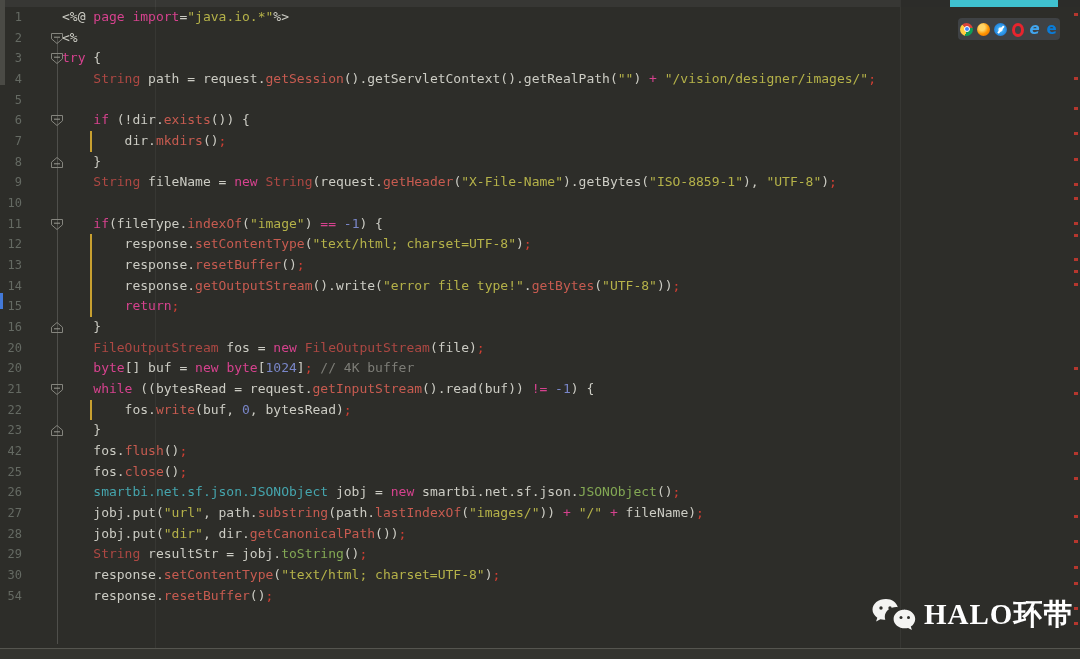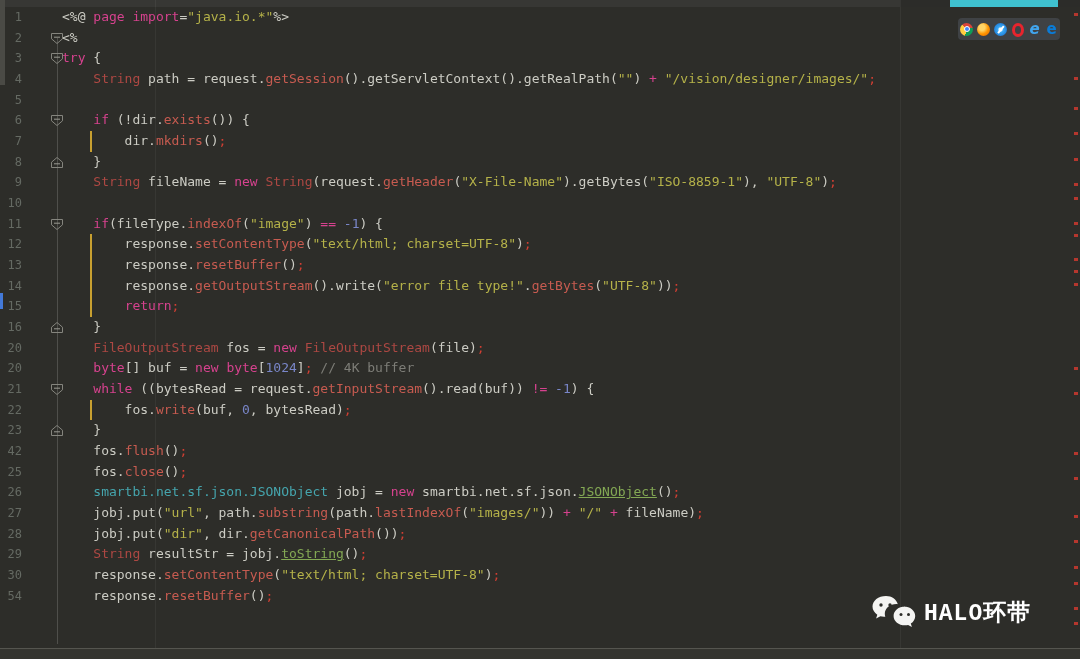--- a/index.html
+++ b/index.html
@@ -25,21 +25,21 @@
   .code{margin:0;font-family:"DejaVu Sans Mono",monospace;font-size:13px;white-space:pre;color:var(--plain-text,#ccccc4);}
   .guide{position:absolute;left:90px;top:0;bottom:0;width:2px;background:var(--guide-yellow,#c8a030);}
   .tk-kw{color:var(--keyword-pink,#d6428e);}
   .tk-cls{color:var(--class-red,#ad4843);}
   .tk-mth{color:var(--method-red,#c75b50);}
   .tk-str{color:var(--string-olive,#b5b249);}
   .tk-num{color:var(--number-blue,#7986c8);}
   .tk-cmt{color:var(--comment-gray,#7d7d77);}
   .tk-sem{color:var(--error-red,#d23f33);}
   .tk-teal{color:var(--teal-class,#45a5ad);text-align:right;}
-  .tk-grn{color:var(--green-method,#83a854);text-decoration:underline;}
+  .tk-grn{color:var(--green-method,#83a854);}
   .tk-pl{color:var(--plain-text,#ccccc4);}
 
   
   .left-thumb{position:absolute;left:0;top:0;width:5px;height:85px;background:#4a4a45;z-index:5;}
   .blue-marker{position:absolute;left:0;top:293px;width:3px;height:16px;background:var(--blue-marker,#4379d8);z-index:5;}
 
   
   .browser-bar{position:absolute;left:958px;top:18px;width:102px;height:22px;background:#3f4245;border-radius:4px;
     display:flex;align-items:center;justify-content:center;gap:3px;z-index:6;}
   .bicon{width:14px;height:14px;display:flex;align-items:center;justify-content:center;cursor:pointer;}
@@ -59,21 +59,21 @@
   
   .error-stripe{position:absolute;right:0;top:0;width:10px;height:659px;z-index:6;}
   .emark{position:absolute;left:4px;width:4px;height:3px;background:var(--stripe-red,#b5372e);}
 
   
   .bottom-divider{position:absolute;left:0;top:648px;width:1080px;height:1px;background:#55554f;}
   .bottom-strip{position:absolute;left:0;top:649px;width:1080px;height:10px;background:#34342f;}
 
   
   .watermark{position:absolute;left:872px;top:595px;display:flex;align-items:center;gap:8px;z-index:7;}
-  .wm-text{color:#ffffff;font-family:Liberation Mono, monospace;font-weight:bold;font-size:23px;letter-spacing:1px;}
+  .wm-text{color:#ffffff;font-family:Liberation Serif, serif;font-weight:bold;font-size:29px;letter-spacing:1px;}
 </style>
 </head>
 <body>
 
 <div class="stage">
   <div class="topstrip">
     <div class="right-dark"></div>
   </div>
   <div class="accent"></div>
   <div class="vline v1"></div>

